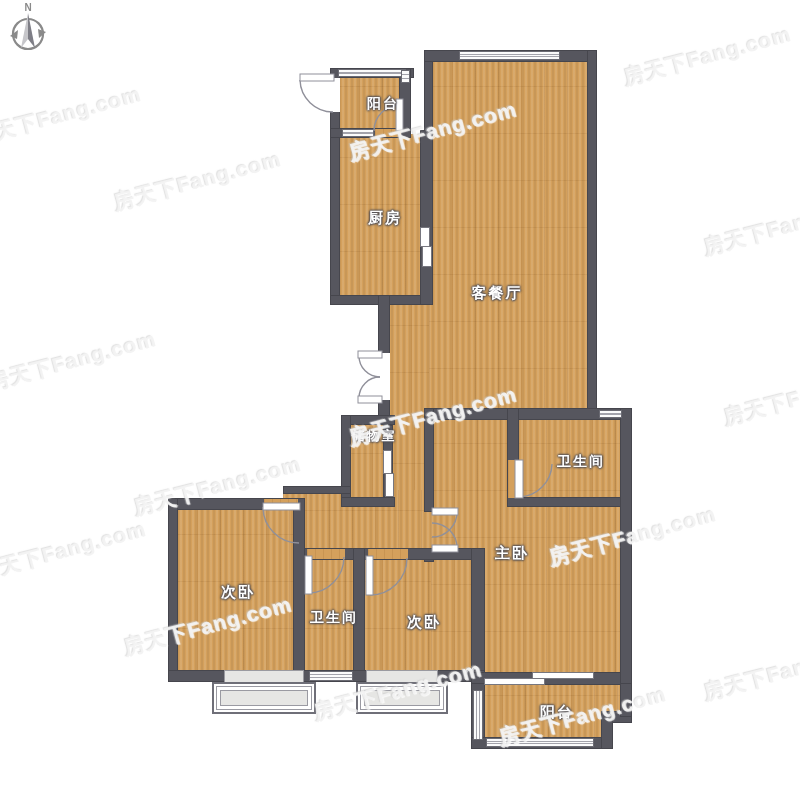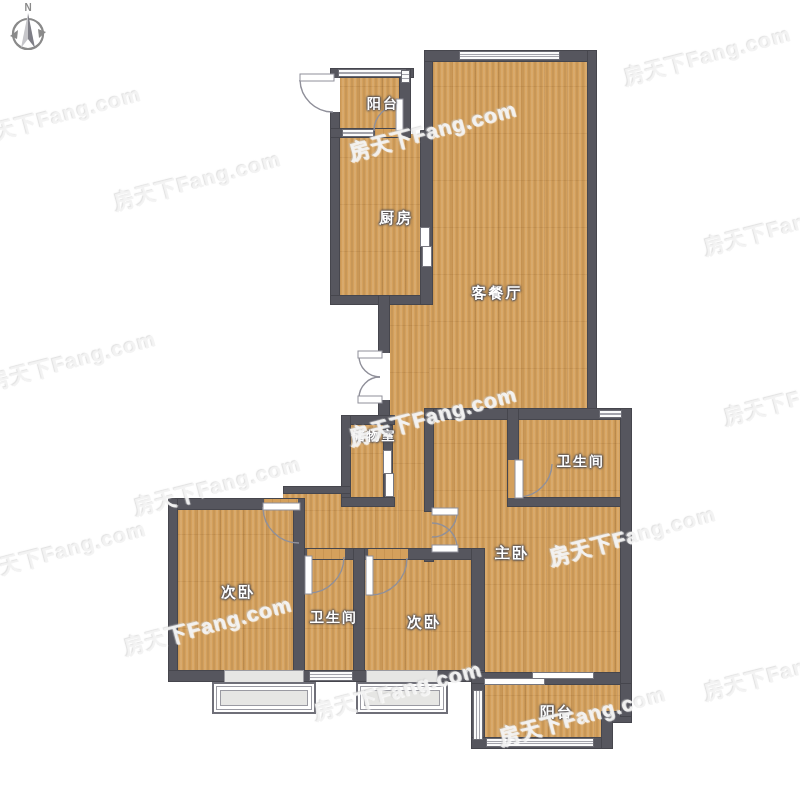--- a/index.html
+++ b/index.html
@@ -147,21 +147,21 @@
   <svg style="position:absolute;left:4px;top:0" width="48" height="62" viewBox="0 0 48 62">
     <text x="24" y="11" font-size="10" font-weight="bold" fill="#8a8a8a" text-anchor="middle">N</text>
     <circle cx="24" cy="34" r="15" fill="none" stroke="#8a8a8a" stroke-width="2.2"></circle>
     <path d="M6 36 L14 30 L13 39 Z" fill="#8a8a8a"></path>
     <path d="M42 32 L34 29 L35 38 Z" fill="#8a8a8a"></path>
     <polygon points="24,13 31,48 24,39" fill="#7e7e86"></polygon>
     <polygon points="24,13 17,48 24,39" fill="#c6c6ca"></polygon>
   </svg>
 
   <div class="lbl" style="left:383px;top:104px;font-size:14px">阳台</div>
-  <div class="lbl" style="left:396px;top:218px">厨房</div>
+  <div class="lbl" style="left:385px;top:218px">厨房</div>
   <div class="lbl" style="left:497px;top:293px">客餐厅</div>
   <div class="lbl" style="left:374px;top:436px;font-size:13px">储物室</div>
   <div class="lbl" style="left:581px;top:462px;font-size:14px">卫生间</div>
   <div class="lbl" style="left:512px;top:553px">主卧</div>
   <div class="lbl" style="left:238px;top:592px">次卧</div>
   <div class="lbl" style="left:334px;top:618px;font-size:14px">卫生间</div>
   <div class="lbl" style="left:424px;top:622px">次卧</div>
   <div class="lbl" style="left:557px;top:712px">阳台</div>
 
   <span class="wm" style="left:-30px;top:125px">房天下Fang.com</span>

